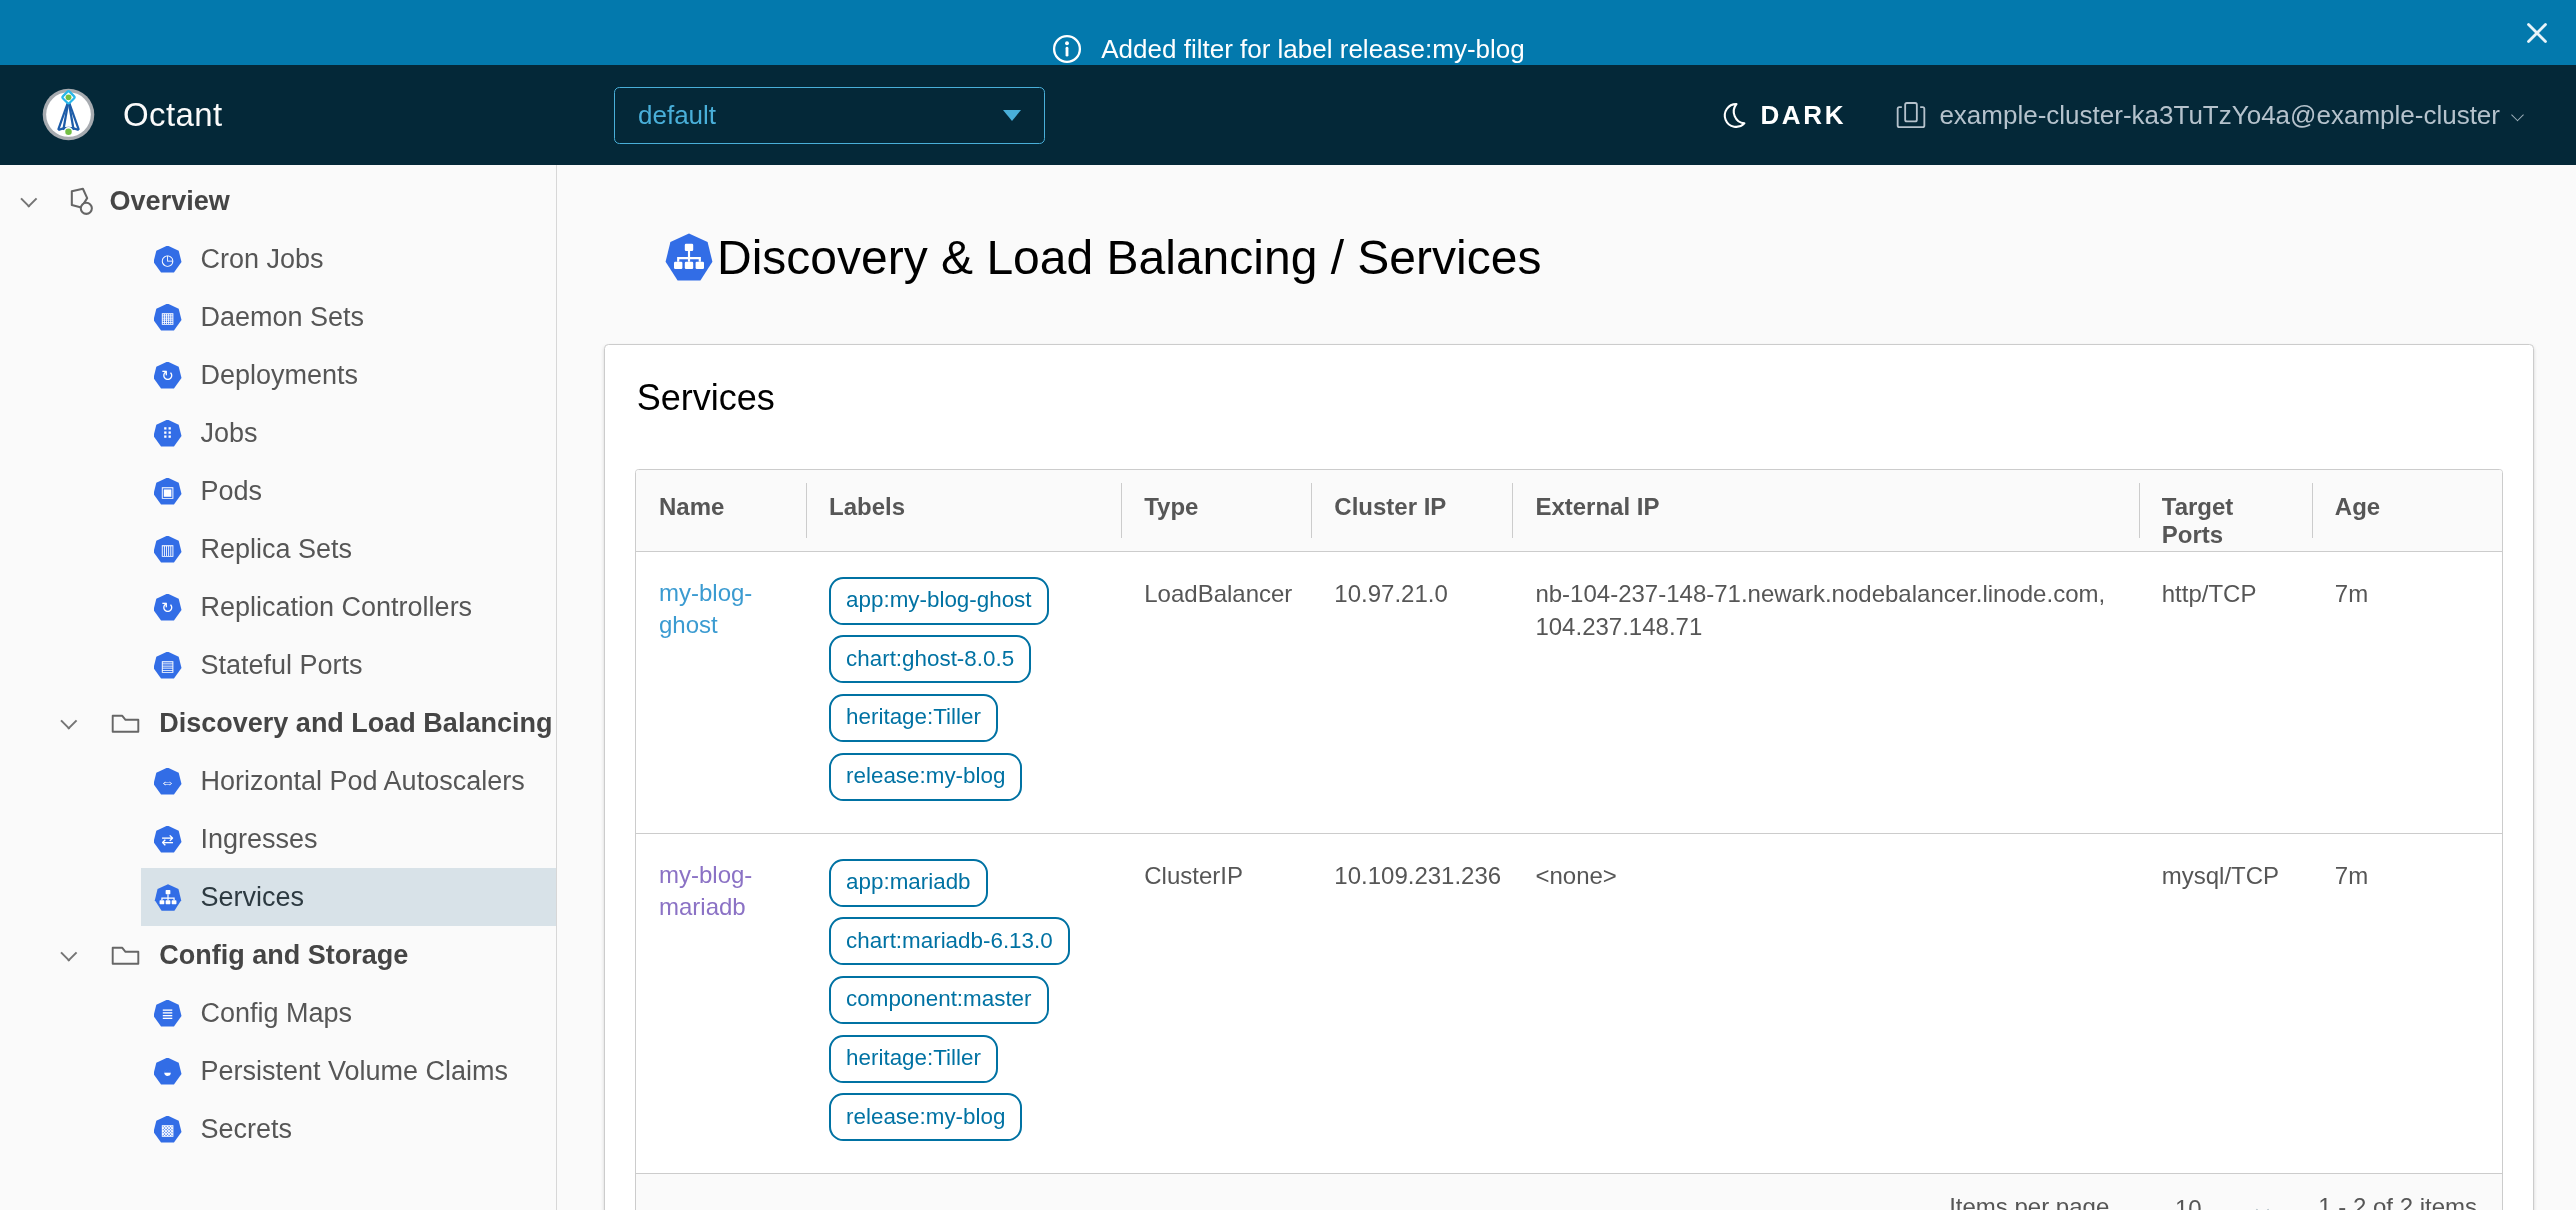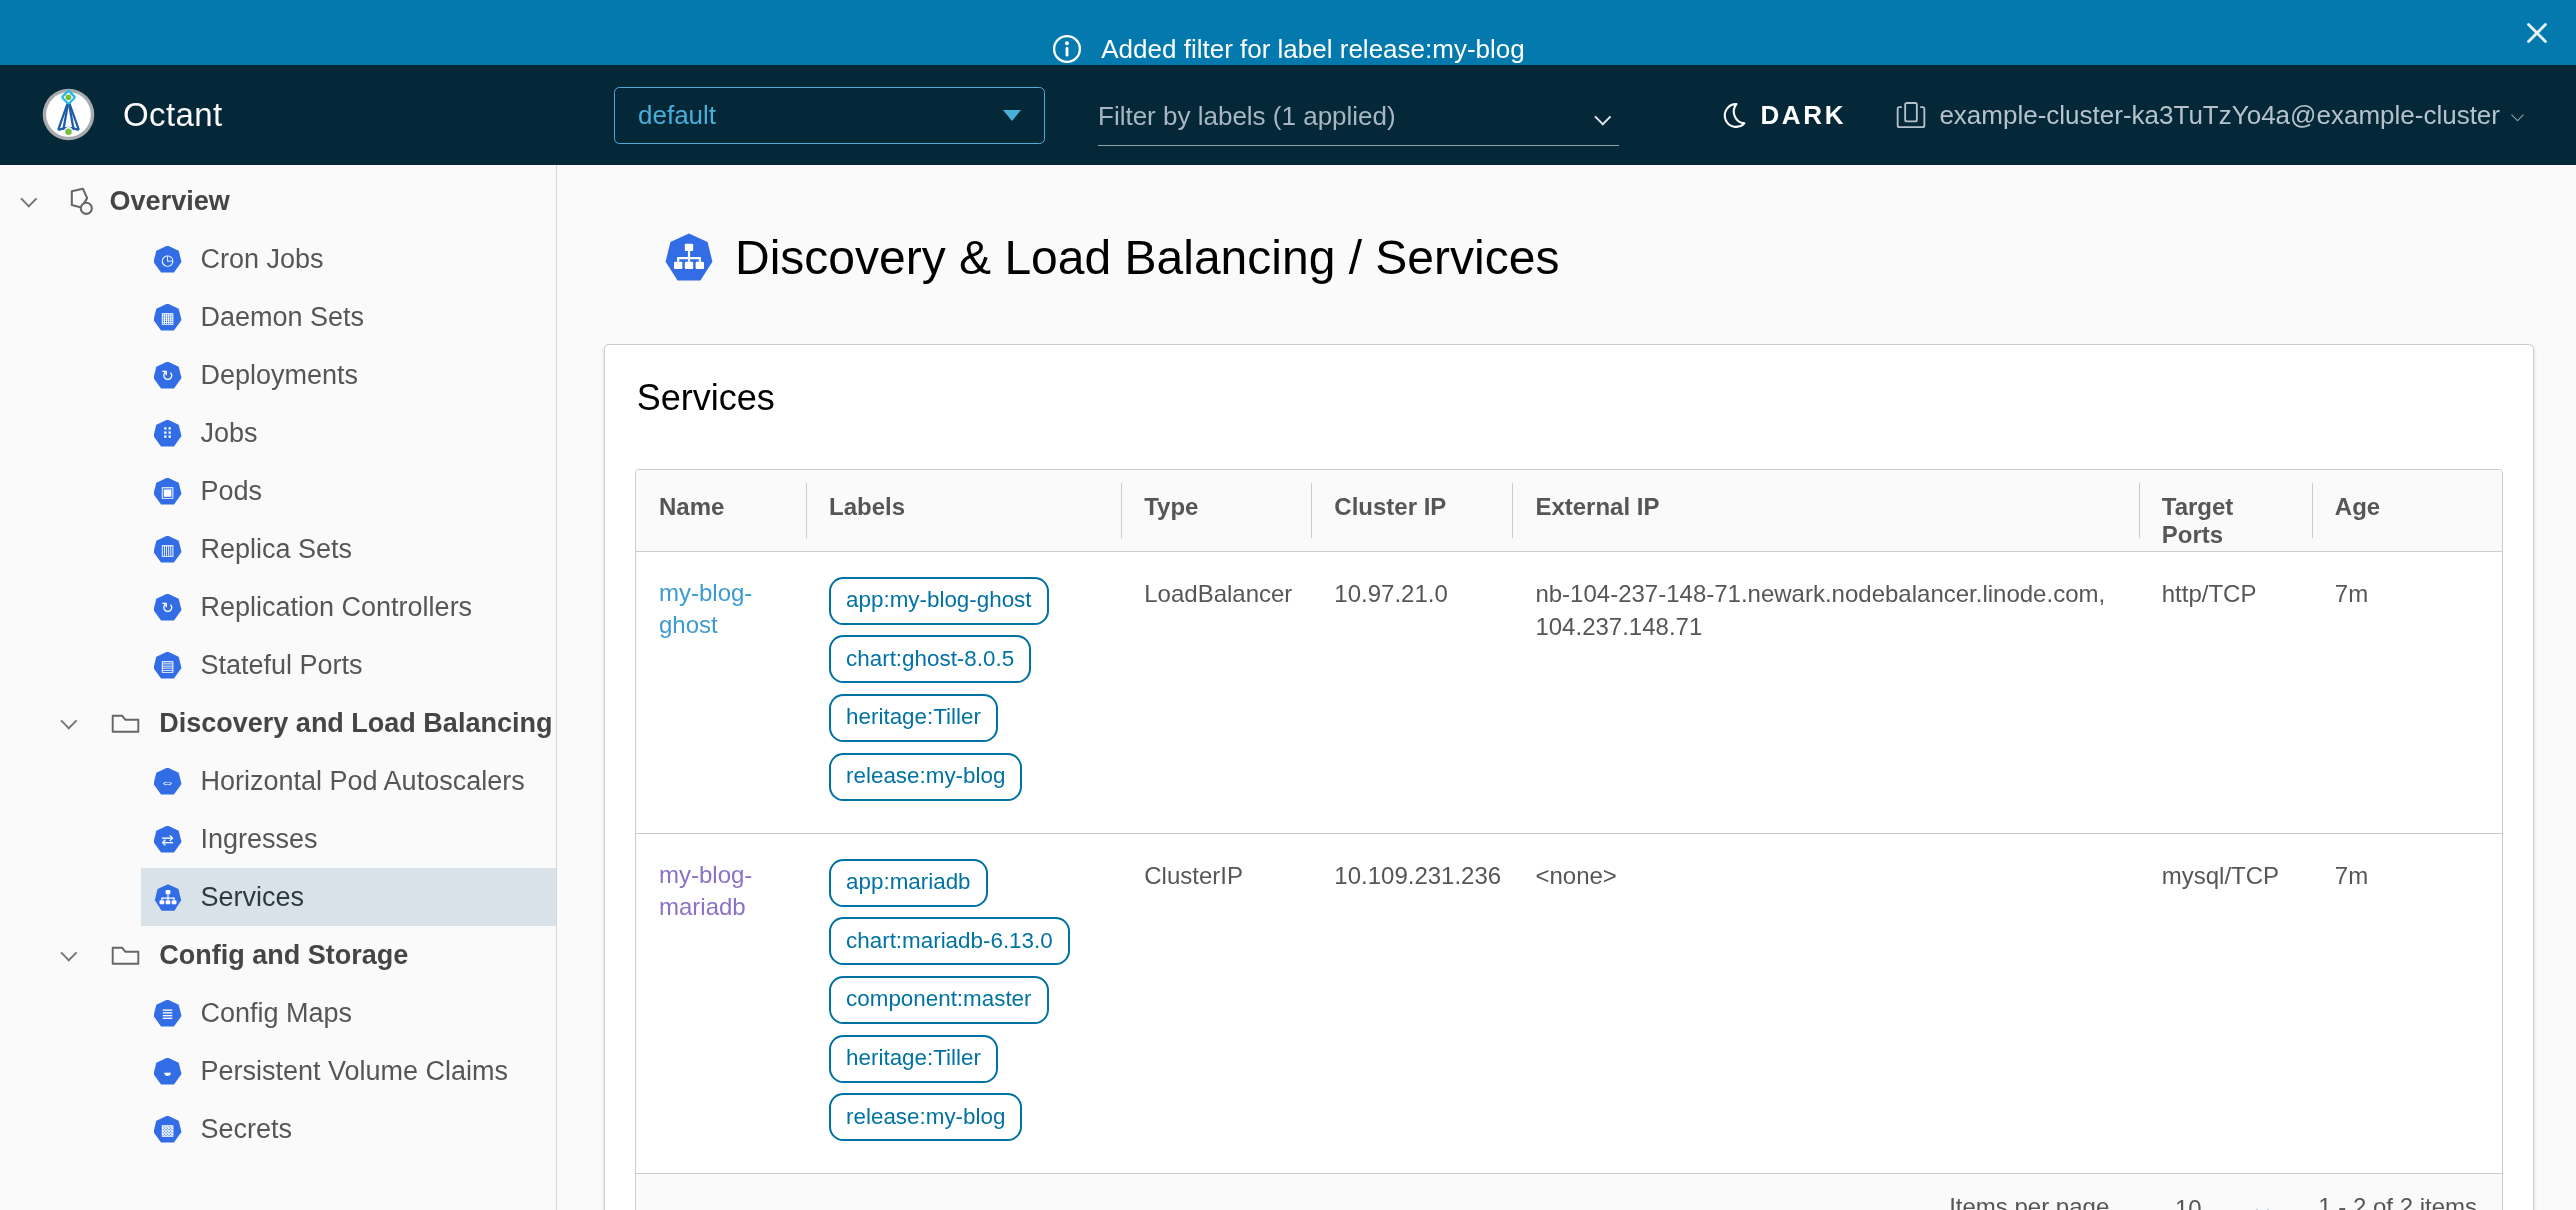--- a/index.html
+++ b/index.html
@@ -68,21 +68,21 @@
   .nav-label { font-size:27px; color:#565656; white-space:nowrap; }
   .tree-icon { display:flex; }
   .k8icon { width:28px; height:27px; min-width:28px; background:#326de6; color:#fff;
     clip-path:polygon(50% 0, 90% 19%, 100% 61%, 73% 100%, 27% 100%, 0 61%, 10% 19%);
     display:flex; align-items:center; justify-content:center;
     font-size:15px; line-height:1; }
   .k8icon.svgic { background:transparent; clip-path:none; }
 
   
   .main { flex:1; padding-top:66px; overflow:hidden; }
-  .page-title { display:flex; align-items:center; gap:22px; margin-left:108px; height:52px; }
+  .page-title { display:flex; align-items:center; gap:4px; margin-left:108px; height:52px; }
   .page-title h1 { font-size:48px; font-weight:300; color:#000; margin:0; white-space:nowrap; }
 
   .card { margin:61px 0 0 47px; width:1930px; background:#fff;
     border:0.9px solid #ccc; border-radius:4.5px; box-shadow:0 2.7px 3.6px rgba(0,0,0,.16);
     padding:19.7px 30px 21.5px 30px; }
   .card-title { font-size:36px; font-weight:300; color:#000; margin:12.5px 0 50px 1.8px; }
 
   .tablewrap { border:0.9px solid #ccc; border-radius:3.6px; overflow:hidden; }
   table { width:100%; border-collapse:collapse; table-layout:fixed; }
   th { background:#fafafa; font-size:24px; font-weight:700; color:#565656;
@@ -147,24 +147,20 @@
       <circle cx="32" cy="52" r="4.6" fill="#72bf44" stroke="#fff" stroke-width="1.6"></circle>
     </svg>
   </span>
   <span class="app-name">Octant</span>
 
   <div class="ns-select">
     <span class="ns-value">default</span>
     <span class="tri-down"></span>
   </div>
 
-  <div class="filter-ctl">
-    <span class="filter-text">Filter by labels (1 applied)</span>
-    <span class="chev light"></span>
-  </div>
 
   <div class="dark-toggle">
     <span style="display:flex;">
       <svg width="28" height="28" viewBox="0 0 32 32">
           <path d="M20 3 a13 13 0 1 0 9 22 a13.5 13.5 0 0 1 -9 -22 z" fill="none" stroke="#fff" stroke-width="2.4" stroke-linejoin="round"></path>
         </svg>
     </span>
     <span class="dark-label">DARK</span>
   </div>
 

